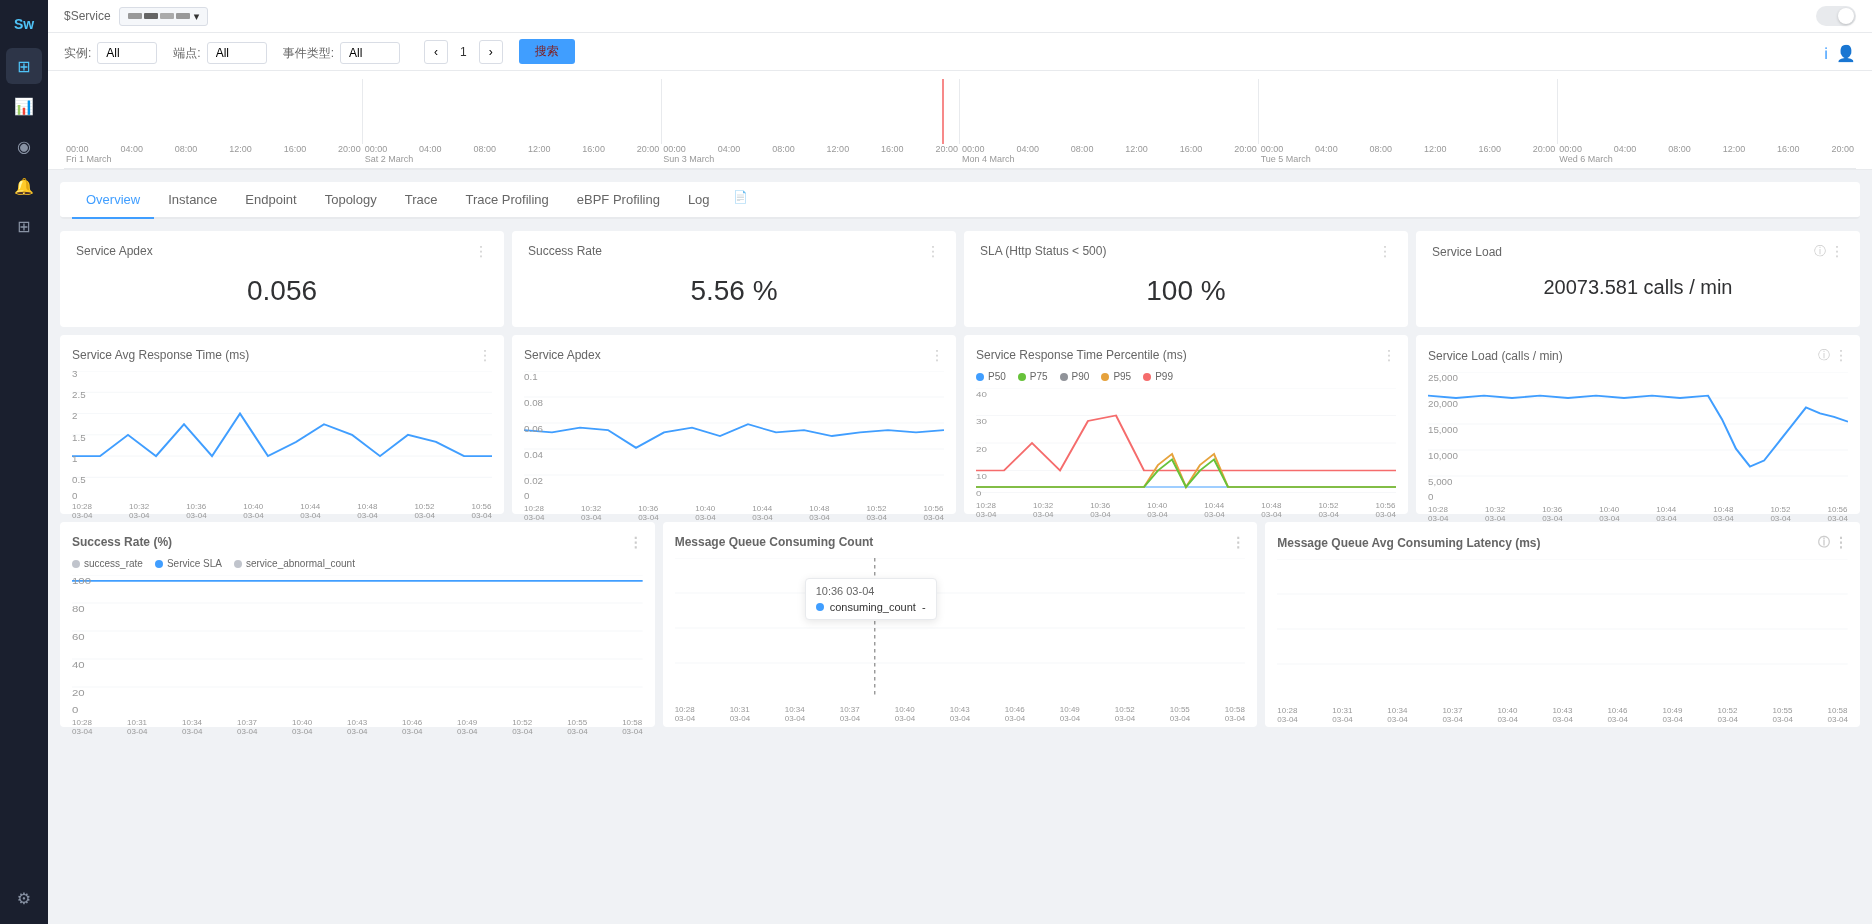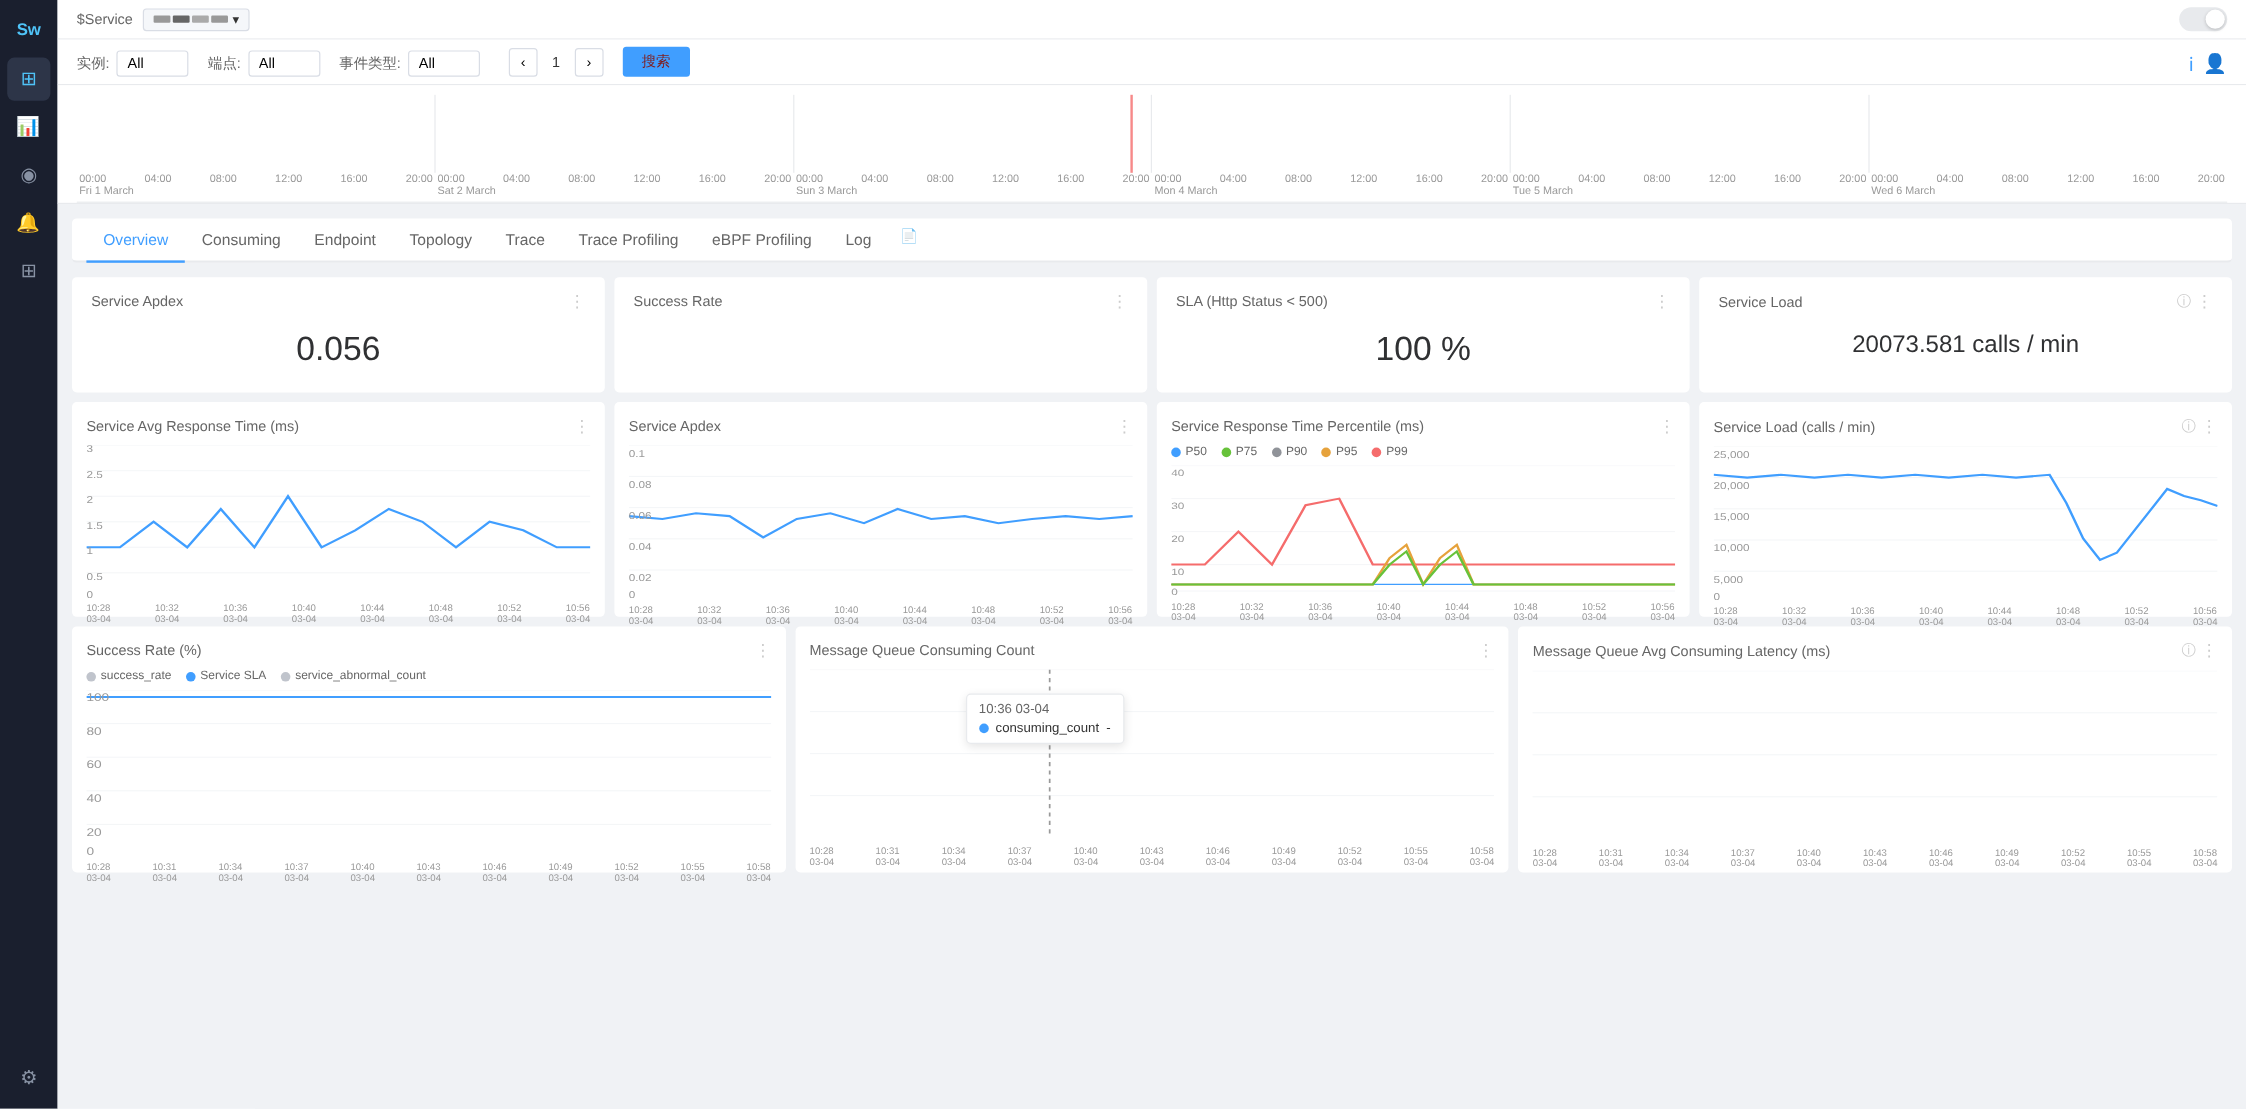--- a/index.html
+++ b/index.html
@@ -72,21 +72,21 @@
     .chart-card { background: #fff; border-radius: 4px; padding: 12px; }
     .chart-title { font-size: 12px; color: #666; margin-bottom: 8px; display: flex; align-items: center; justify-content: space-between; }
     .chart-area { height: 130px; position: relative; }
     
     
     svg { width: 100%; height: 100%; }
     
     
     .bottom-row { display: grid; grid-template-columns: 1fr 1fr 1fr; gap: 8px; }
     .bottom-card { background: #fff; border-radius: 4px; padding: 12px; }
-    .bottom-card-title { font-size: 12px; color: #666; margin-bottom: 8px; display: flex; align-items: center; justify-content: space-between; }
+    .bottom-card-title { font-size: 12px; color: #666; margin-bottom: 8px; display: flex; align-items: center; justify-content: space-between; font-weight: bold; }
     .bottom-chart-area { height: 140px; position: relative; }
     
     
     .legend { display: flex; gap: 12px; margin-bottom: 6px; flex-wrap: wrap; }
     .legend-item { display: flex; align-items: center; gap: 4px; font-size: 10px; color: #666; }
     .legend-dot { width: 8px; height: 8px; border-radius: 50%; }
     
     
     .tooltip-box { position: absolute; background: #fff; border: 1px solid #e8eaed; border-radius: 4px; padding: 6px 10px; font-size: 11px; box-shadow: 0 2px 8px rgba(0,0,0,0.1); z-index: 10; left: 50%; top: 30%; }
     .tooltip-time { color: #666; margin-bottom: 4px; }
@@ -240,21 +240,21 @@
           <div style="padding-left:2px;font-size:9px;color:#999;">Wed 6 March</div>
         </div>
       </div>
     </div>
   </div>
 
   <div class="content">
 
     <div class="tabs">
       <div class="tab active">Overview</div>
-      <div class="tab">Consuming</div>
+      <div class="tab">Instance</div>
       <div class="tab">Endpoint</div>
       <div class="tab">Topology</div>
       <div class="tab">Trace</div>
       <div class="tab">Trace Profiling</div>
       <div class="tab">eBPF Profiling</div>
       <div class="tab">Log</div>
       <div class="tab-icon">📄</div>
     </div>
 
     <div class="cards-row">
@@ -263,20 +263,21 @@
           <span>Service Apdex</span>
           <span class="metric-menu">⋮</span>
         </div>
         <div class="metric-value">0.056</div>
       </div>
       <div class="metric-card">
         <div class="metric-title">
           <span>Success Rate</span>
           <span class="metric-menu">⋮</span>
         </div>
+        <div class="metric-value">5.56 %</div>
       </div>
       <div class="metric-card">
         <div class="metric-title">
           <span>SLA (Http Status &lt; 500)</span>
           <span class="metric-menu">⋮</span>
         </div>
         <div class="metric-value">100 %</div>
       </div>
       <div class="metric-card">
         <div class="metric-title">

